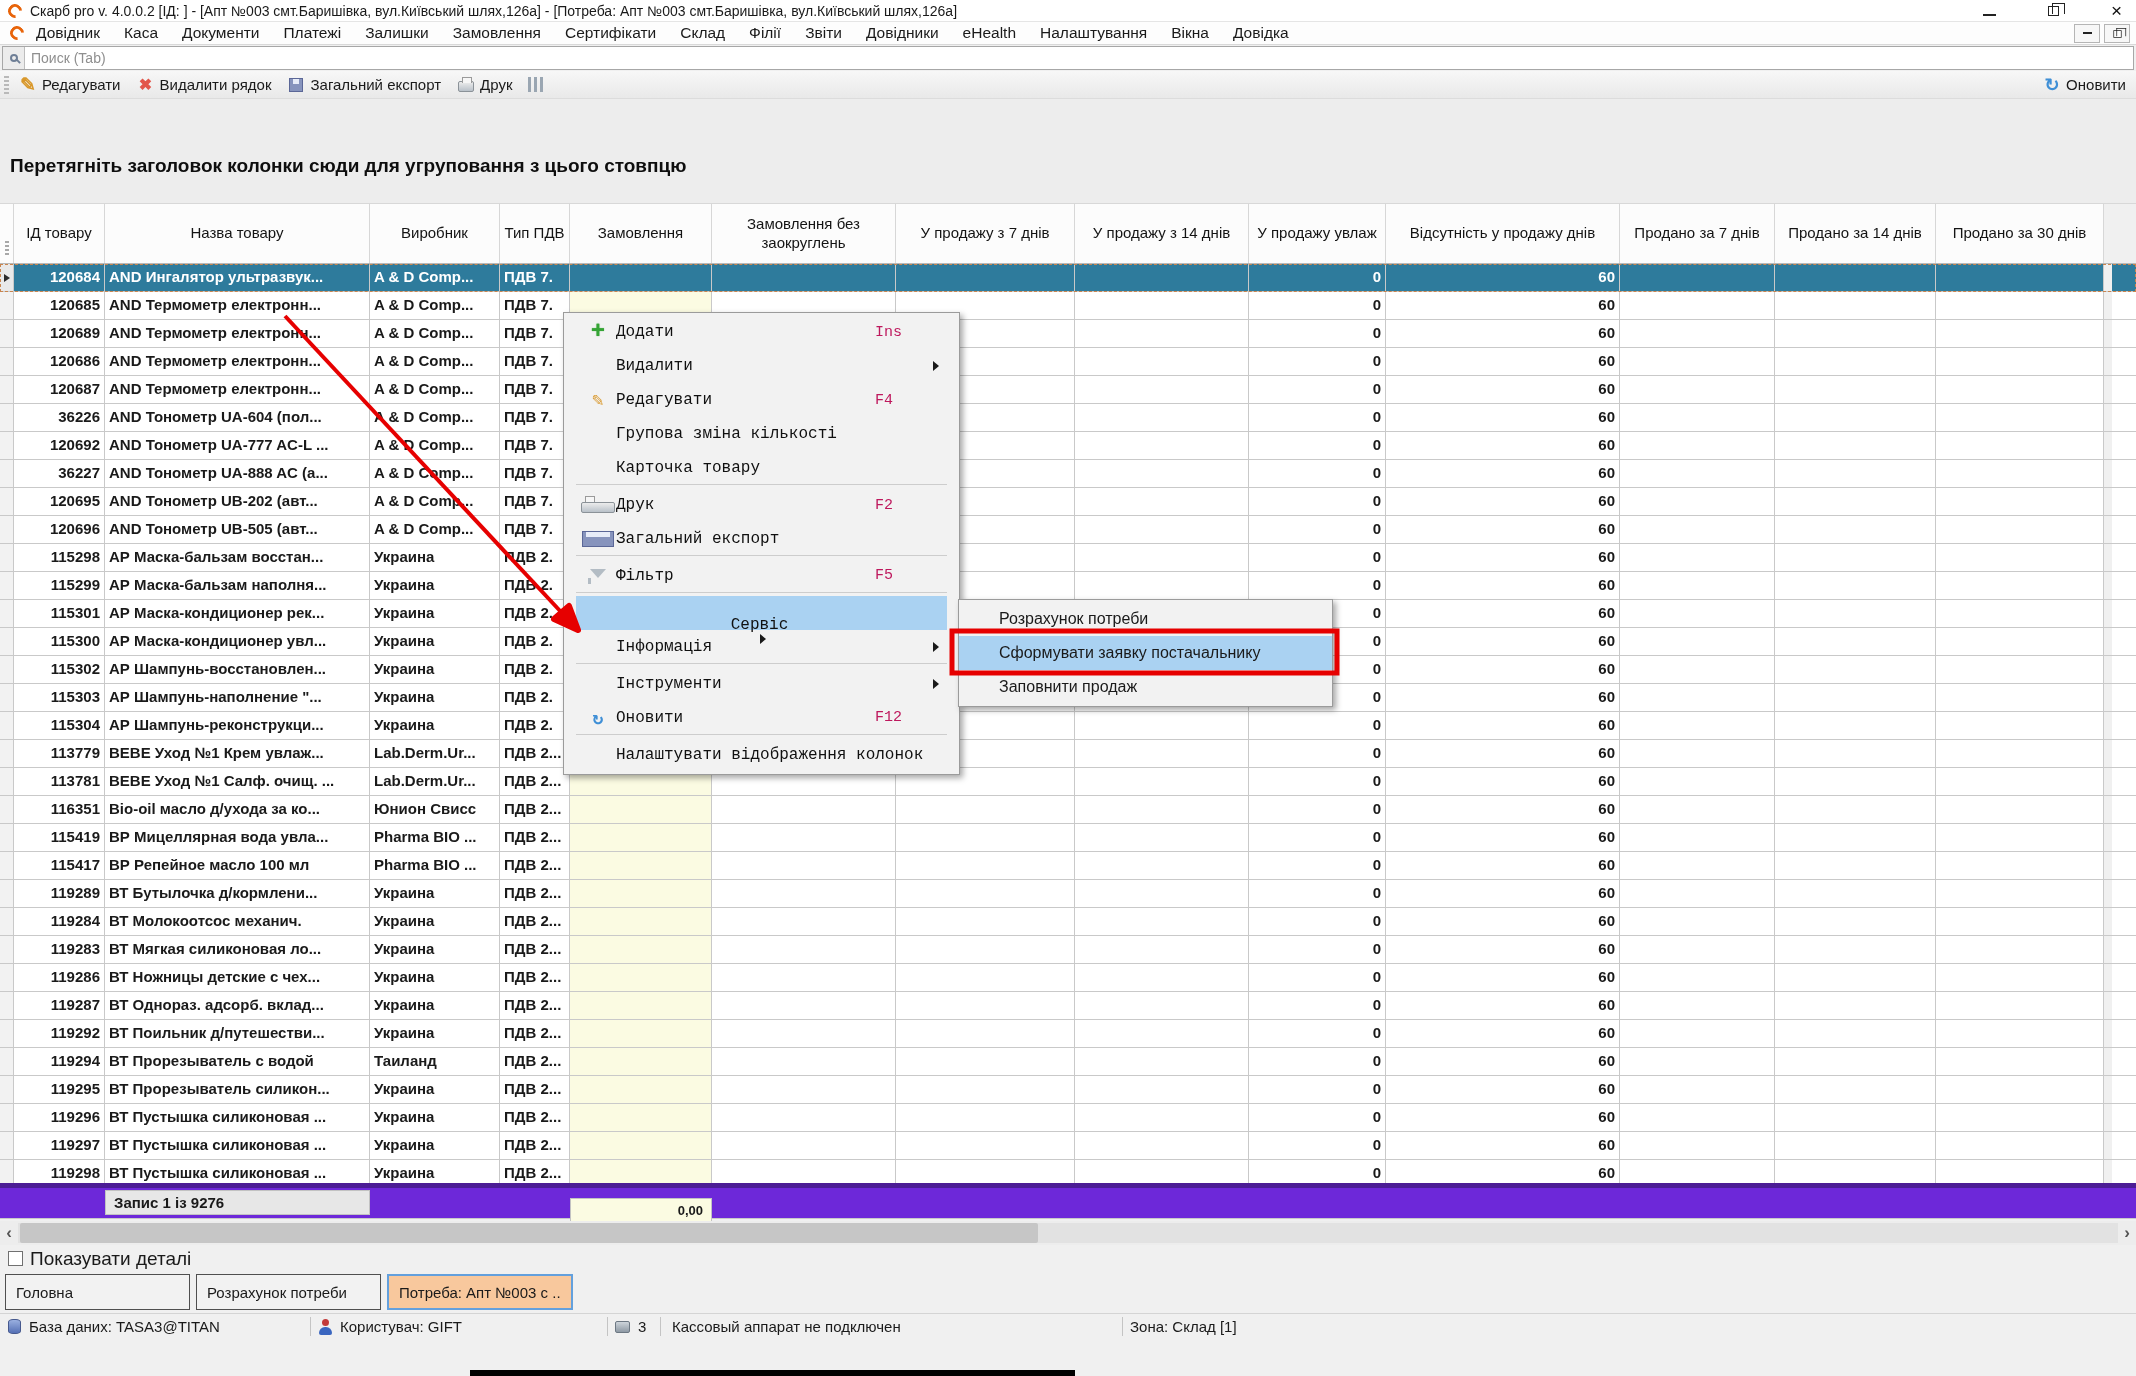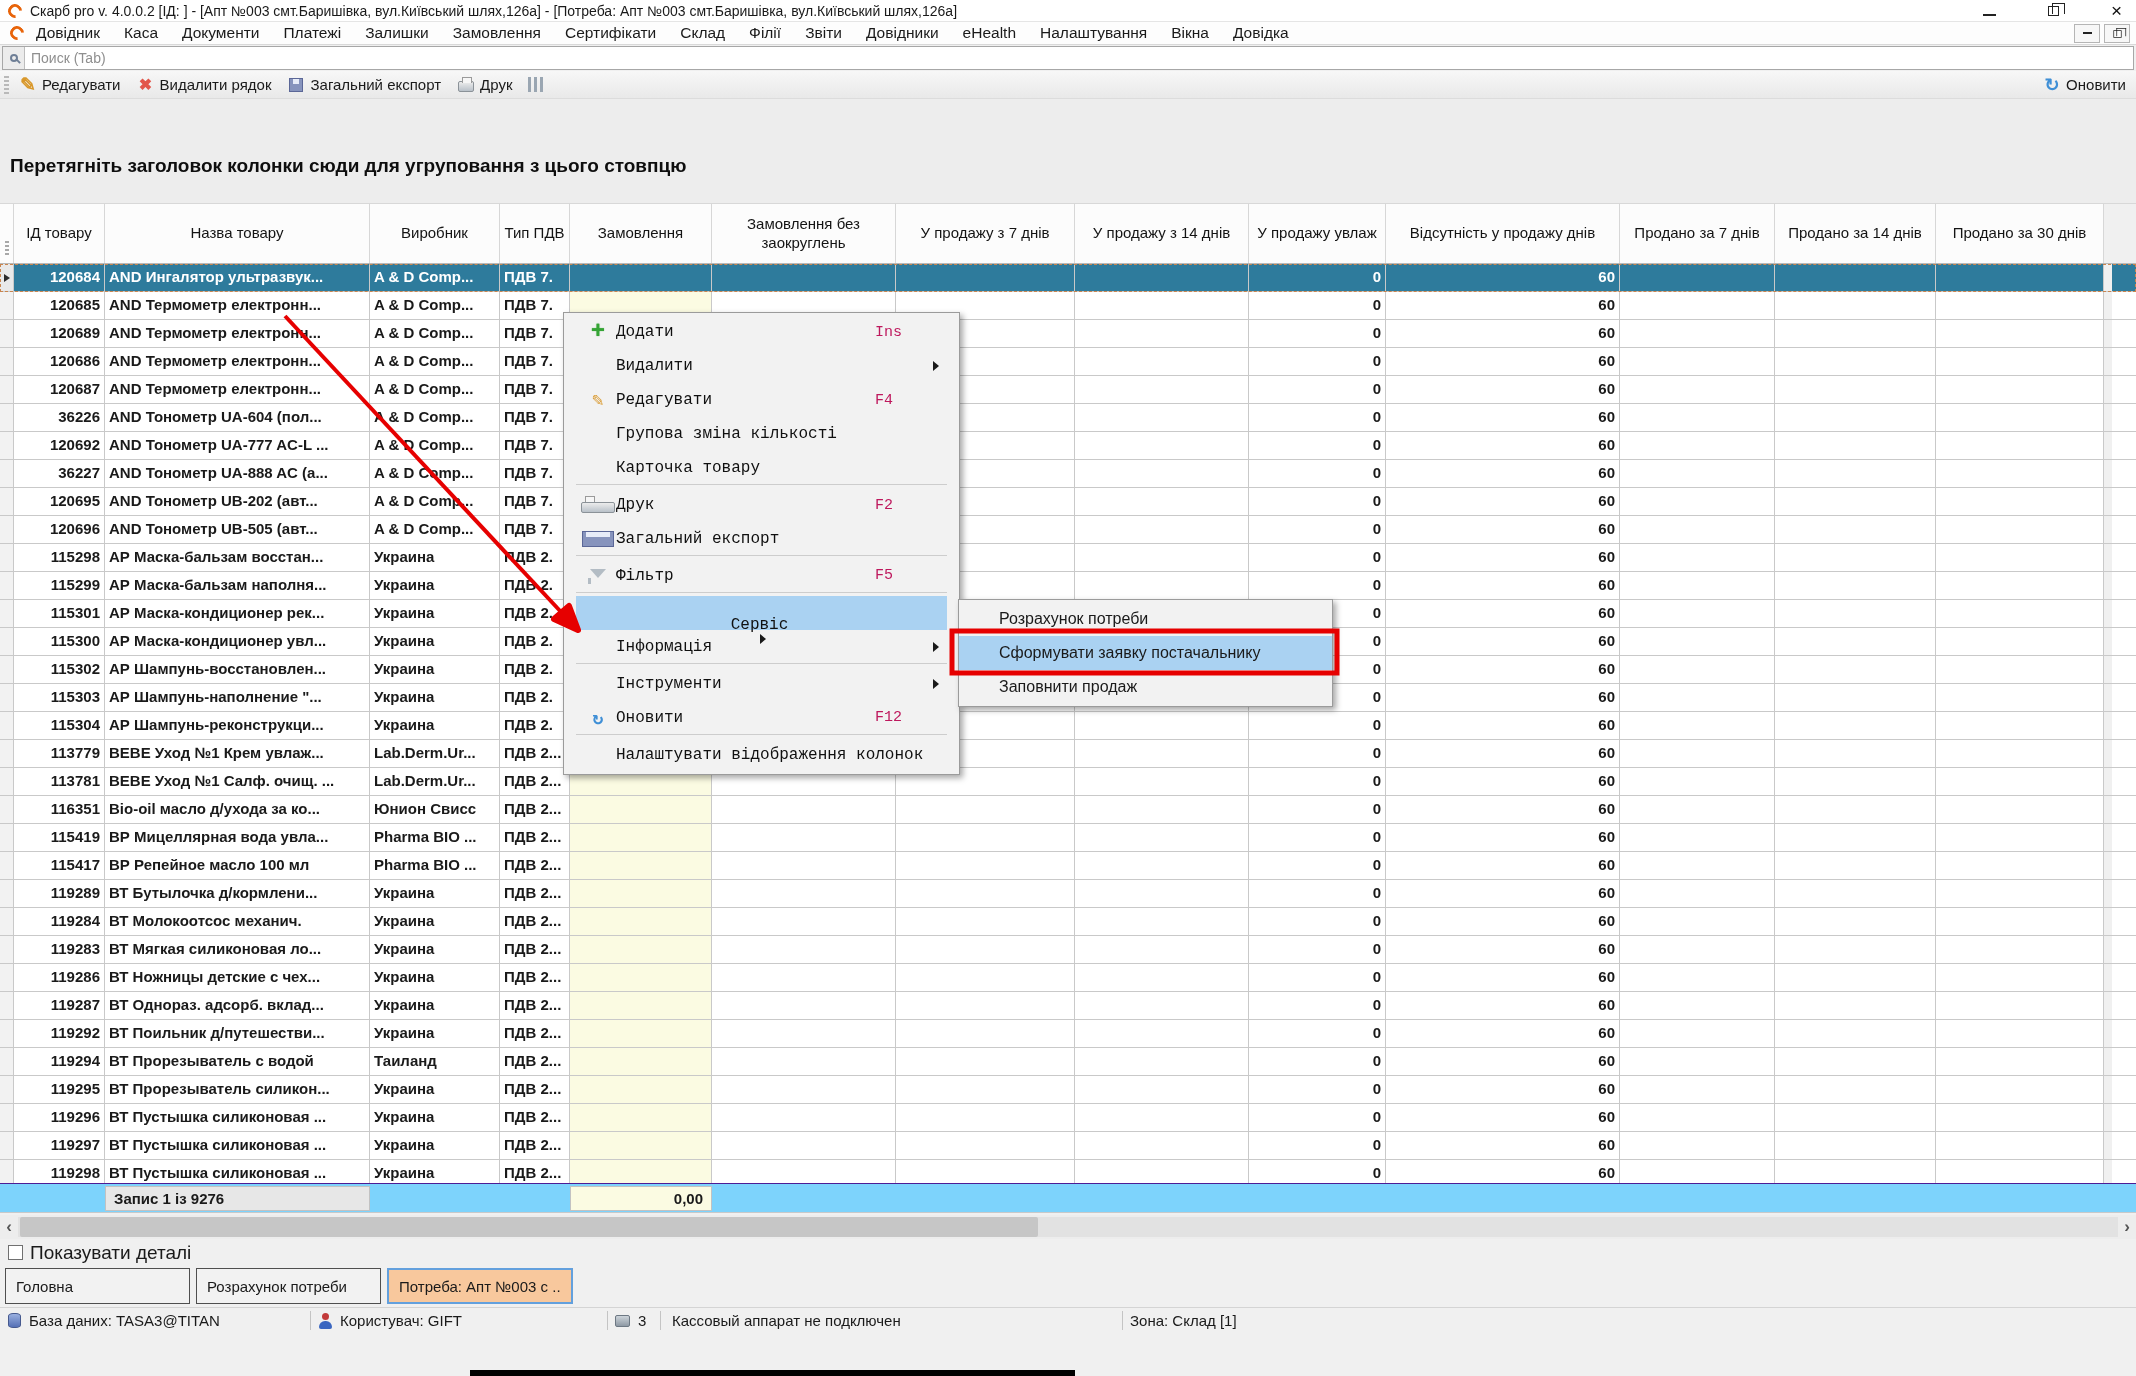--- a/index.html
+++ b/index.html
@@ -83,23 +83,23 @@
   .cell.order { background:#fbfbe2; }
   .cell.void { border-right:none; background:#f0f0f0; }
   .row-pointer { display:none; width:0; height:0; border-left:6px solid #2b2b2b; border-top:4px solid transparent; border-bottom:4px solid transparent; }
   .grid-row.selected { background:#2e7b9c; color:#fff; outline:1px dashed #c9854e; outline-offset:-1px; }
   .grid-row.selected .cell { color:#fff; }
   .grid-row.selected .cell.order { background:#2e7b9c; }
   .grid-row.selected .cell.c0 { background:#e9e9e9; }
   .grid-row.selected .cell.void { background:#f0f0f0; }
   .grid-row.selected .row-pointer { display:block; }
   
-  .gridfooter { position:relative; height:30px; background:#7dd3fc; border-top:1px solid #4c1d95; border-bottom:1px solid #c9c9c9; }
+  .gridfooter { position:relative; height:36px; background:#6d28d9; border-top:5px solid #4c1d95; border-bottom:1px solid #c9c9c9; }
   .gf-record { position:absolute; left:105px; top:2px; width:265px; height:25px; background:#e7e7e7; border:1px solid #c2c2c2; font-size:15px; font-weight:bold; line-height:23px; padding-left:8px; }
-  .gf-sum { position:absolute; left:570px; top:2px; width:142px; height:25px; background:#fbfbe2; border:1px solid #c2c2c2; font-size:15px; font-weight:bold; line-height:23px; text-align:right; padding-right:8px; }
+  .gf-sum { position:absolute; left:570px; top:10px; width:142px; height:25px; background:#fbfbe2; border:1px solid #c2c2c2; font-size:13px; font-weight:bold; line-height:23px; text-align:right; padding-right:8px; }
   
   .hscroll { position:relative; height:24px; margin-top:2px; background:#ededed; }
   .hs-arrow { position:absolute; top:0; width:18px; height:24px; display:flex; align-items:center; justify-content:center; font-size:17px; font-weight:bold; color:#555; }
   .hs-arrow.left { left:0; } .hs-arrow.right { right:0; }
   .hs-track { position:absolute; left:18px; right:18px; top:2px; bottom:2px; background:#e2e2e2; }
   .hs-thumb { position:absolute; left:20px; top:2px; width:1018px; height:20px; background:#c6c6c6; border-radius:2px; }
   
   .detailsrow { height:27px; display:flex; align-items:center; padding-left:8px; gap:7px; background:#f0f0f0; }
   .checkbox { width:15px; height:15px; background:#fff; border:1px solid #707070; }
   .detailsrow label { font-size:19px; }

